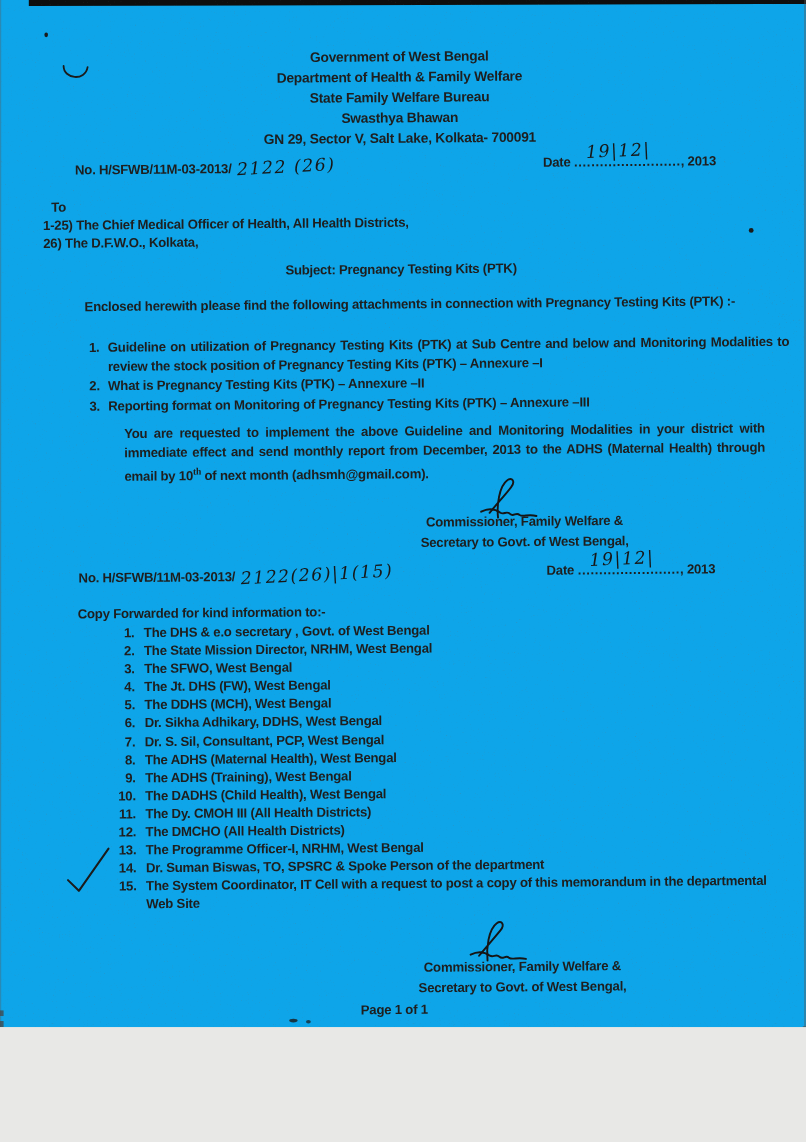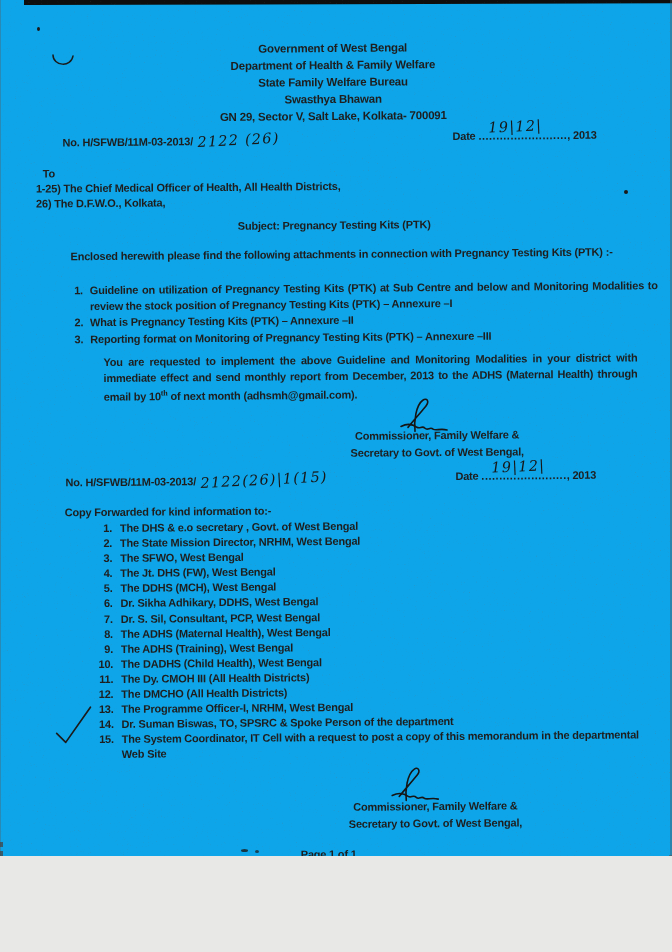--- a/index.html
+++ b/index.html
@@ -67,21 +67,21 @@
   .sig2-text { top:799px; left:322px; }
 
   .copy-heading { position:absolute; top:504px; left:64px; font-size:11px; font-weight:bold; }
   ol.copy { position:absolute; top:519px; left:88px; width:524px; margin:0; padding:0 0 0 26px;
     font-size:11px; font-weight:bold; line-height:15.1px; }
   ol.copy li { padding-left:5px; }
 
   .tick-svg { position:absolute; left:48px; top:702px; }
   .penmark-svg { position:absolute; left:50px; top:52px; }
 
-  .footer-page { position:absolute; top:836px; left:297px; font-size:11px; font-weight:bold;margin-top:12px; }
+  .footer-page { position:absolute; top:836px; left:297px; font-size:11px; font-weight:bold; }
 
   .noise { position:absolute; inset:0; pointer-events:none; }
 </style>
 </head>
 <body>
 
 <div class="page">
 
   <div class="top-bar"></div>
   <div class="left-line"></div>

